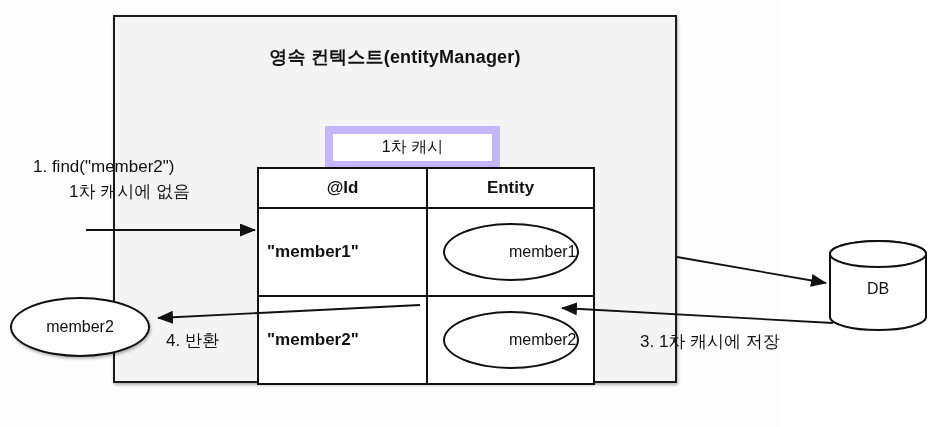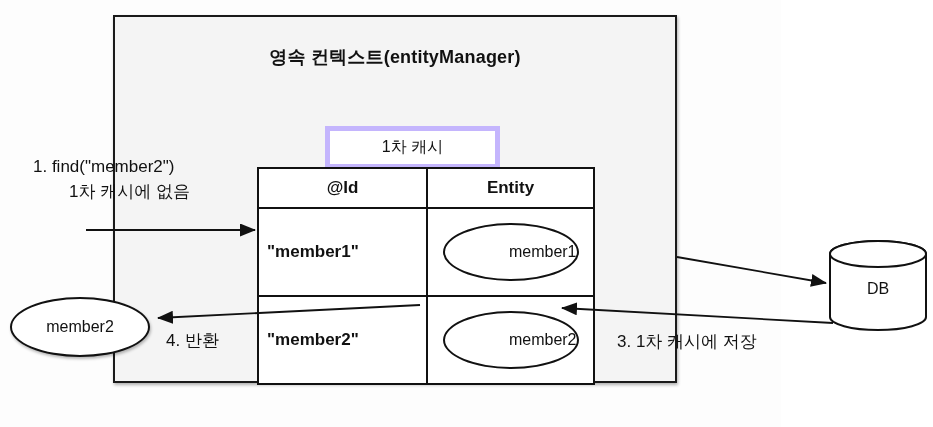--- a/index.html
+++ b/index.html
@@ -26,21 +26,21 @@
     text-align: center;
     font-size: 18px; font-weight: bold;
     letter-spacing: 0.2px;
   }
 
   
   .cache-box {
     position: absolute; left: 325px; top: 126px;
     width: 175px; height: 43px;
     background: #ffffff;
-    border: 5px solid #c4b5fd;
+    border: 8px solid #c4b5fd;
     box-sizing: border-box;
     display: flex; align-items: center; justify-content: center;
     font-size: 16px;
     z-index: 3;
   }
 
   
   .cache-table {
     position: absolute; left: 257px; top: 167px;
     border-collapse: collapse;
@@ -83,21 +83,21 @@
     font-size: 16px;
     box-shadow: 1px 2px 3px rgba(0,0,0,0.28);
     z-index: 5;
   }
 
   
   .label { position: absolute; z-index: 6; font-size: 17px; white-space: nowrap; }
   .step1 { left: 33px; top: 154px; line-height: 25px; }
   .step1 .line2 { margin-left: 36px; }
   .step2 { left: 698px; top: 220px; }
-  .step3 { left: 617px; top: 330px; }
+  .step3 { left: 640px; top: 330px; }
   .step4 { left: 166px; top: 329px; }
 
   
   .db-label {
     position: absolute; left: 830px; top: 280px; width: 96px;
     text-align: center; font-size: 16px;
     z-index: 12;
   }
 
   

